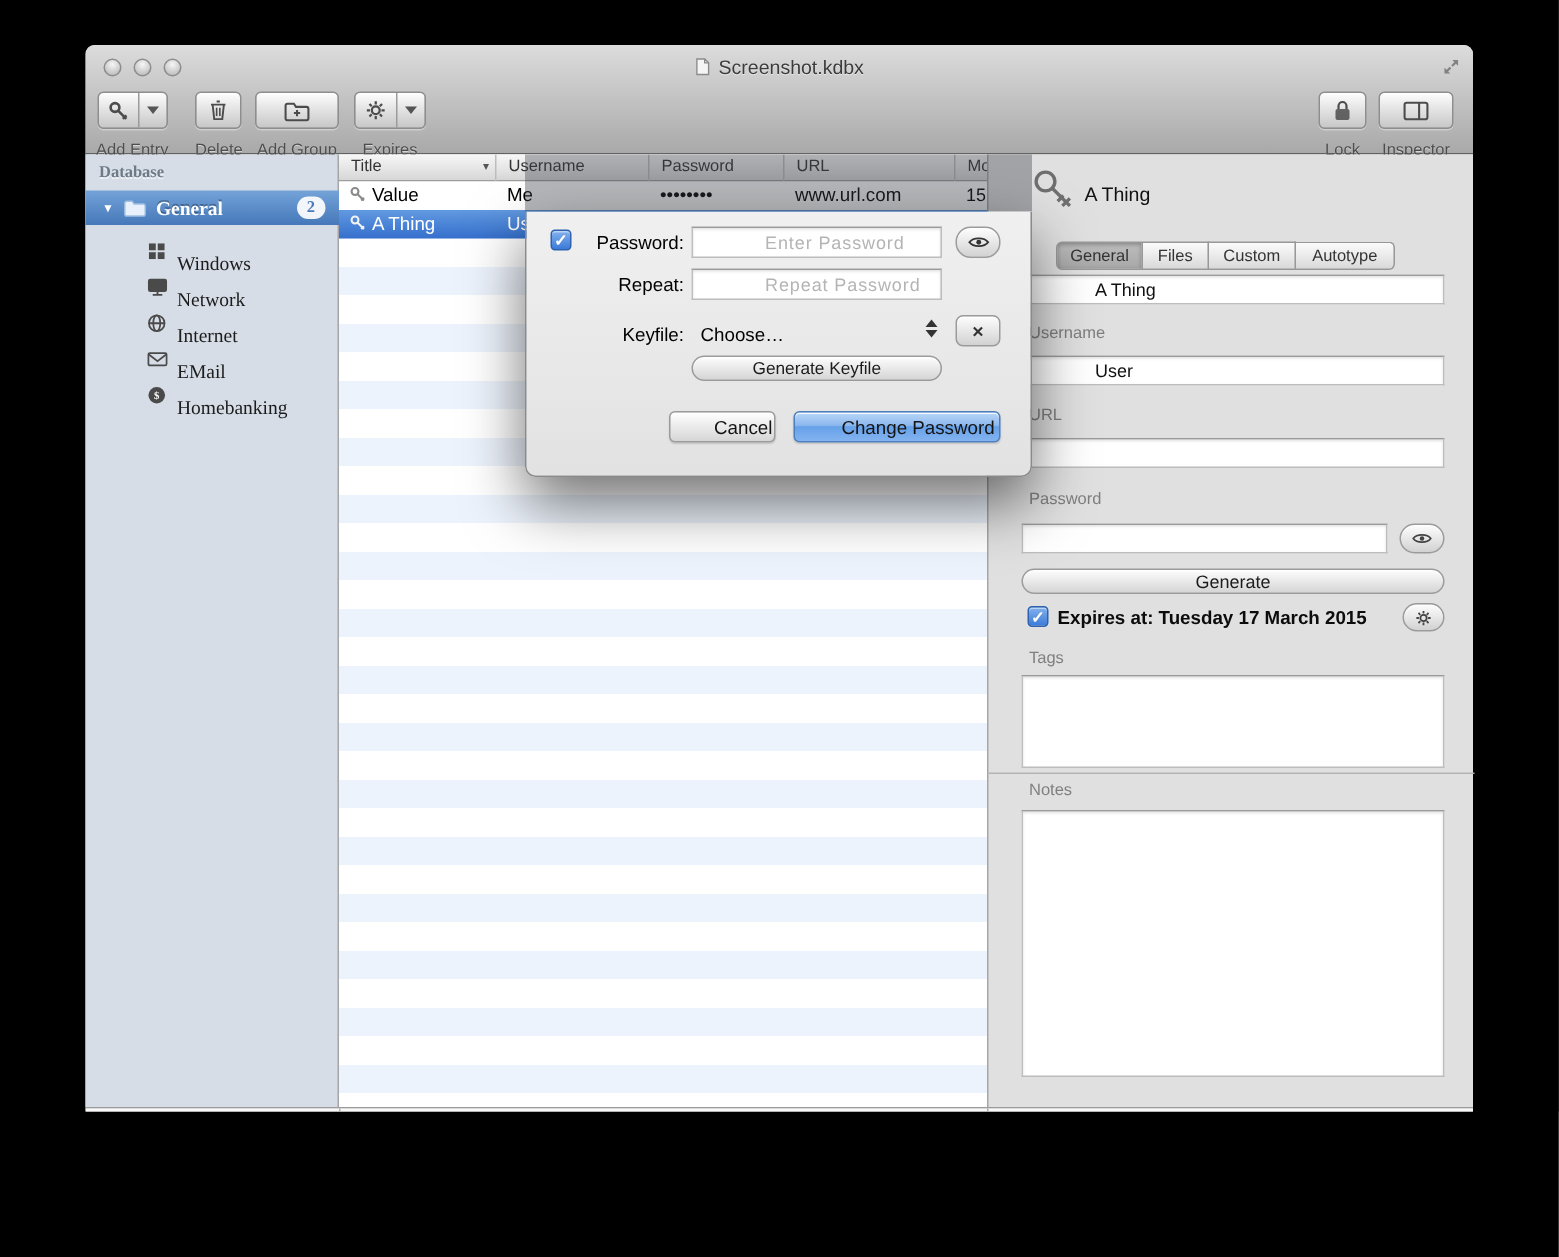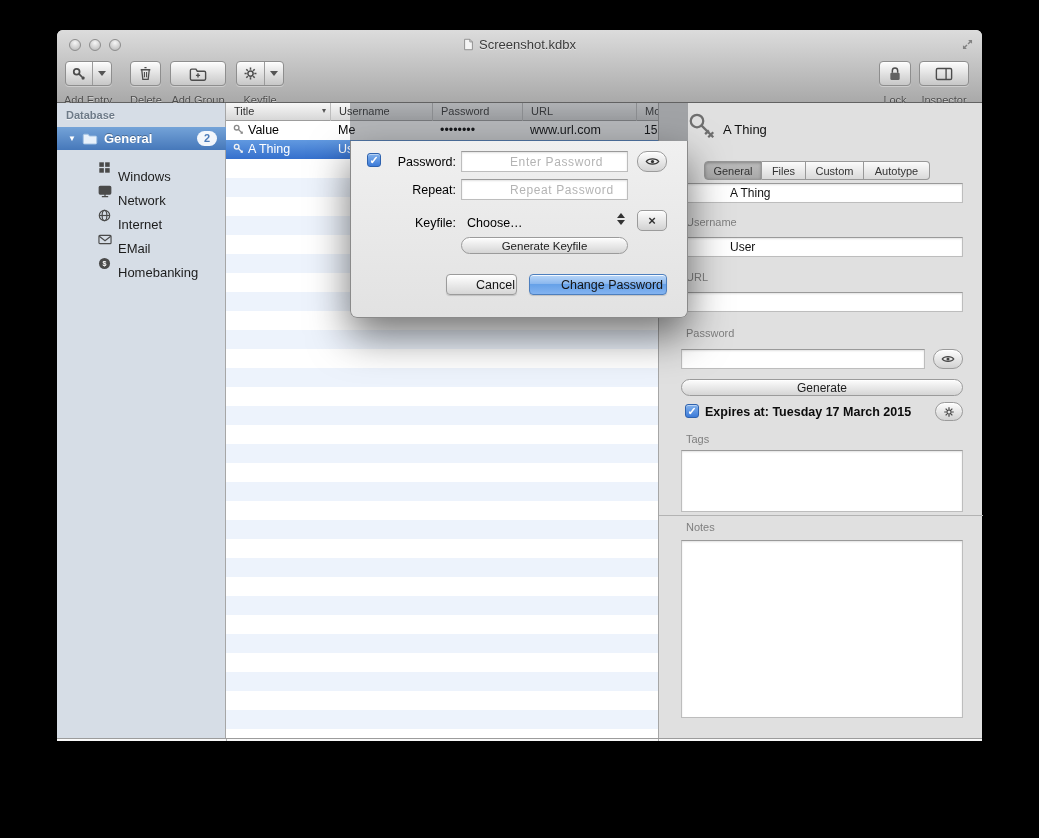--- a/index.html
+++ b/index.html
@@ -28,21 +28,21 @@
   .tb-seg { display:flex; align-items:center; align-self:stretch; padding:0 6px; }
   .tb-seg + .tb-seg { border-left:1px solid #9b9b9b; padding:0 5px; }
   .tb-caret { width:0; height:0; border-left:4px solid transparent; border-right:4px solid transparent; border-top:5px solid #555; }
   .tb-label { font-size:11px; color:#4d4d4d; text-shadow:0 1px 0 rgba(255,255,255,.5); white-space:nowrap; }
   .searchwrap { top:33px; }
   .search-field { width:240px; height:22px; border-radius:11px; border:1px solid #8f8f8f; background:#fff;
                   box-shadow:inset 0 1px 2px rgba(0,0,0,.25); display:flex; align-items:center; padding:0 8px; gap:5px; }
   .search-field input { border:none; outline:none; flex:1; font-size:12px; background:transparent; }
 
   
-  .sidebar { left:0; top:73px; width:169px; height:635px; background:#d6dde6; border-right:1px solid #a6a6a6; }
+  .sidebar { left:0; top:73px; width:169px; height:635px; background:#d6dde6; border-right:1px solid #a6a6a6;font-family:Liberation Serif, serif; }
   .sb-header { position:absolute; left:9px; top:6px; font-size:11px; font-weight:bold; color:#6d7a88;
                text-shadow:0 1px 0 rgba(255,255,255,.6); }
   .sb-group { position:absolute; left:0; top:24px; width:169px; height:23px;
               background:linear-gradient(#74a3d8,#4678ba); display:flex; align-items:center; }
   .sb-group .disc { color:#fff; font-size:8px; margin-left:11px; }
   .sb-group .lbl { color:#fff; font-weight:bold; font-size:13px; margin-left:6px; text-shadow:0 -1px 0 rgba(0,0,0,.3); flex:1; }
   .badge { background:rgba(255,255,255,.92); color:#4a7ab8; font-size:11px; font-weight:bold;
            border-radius:9px; padding:0 7px; height:15px; line-height:15px; margin-right:9px; }
   .sb-item { position:absolute; left:0; width:169px; height:24px; display:flex; align-items:center; }
   .sb-item .ic { margin-left:40px; width:15px; display:flex; justify-content:center; }
@@ -182,21 +182,21 @@
           <span class="tb-seg">
             <svg width="15" height="15" viewBox="0 0 24 24" fill="none" stroke="currentColor">
                 <circle cx="12" cy="12" r="4.2" stroke-width="2.4"></circle>
                 <path stroke-width="2.4" d="M12 2.5v3.4M12 18.1v3.4M2.5 12h3.4M18.1 12h3.4M5.3 5.3l2.4 2.4M16.3 16.3l2.4 2.4M18.7 5.3l-2.4 2.4M7.7 16.3l-2.4 2.4"></path>
               </svg>
           </span>
           <span class="tb-seg">
               <span class="tb-caret"></span>
             </span>
         </div>
-        <div class="tb-label">Keyfile</div>
+        <div class="tb-label">Expires</div>
       </div>
 
 
       <div class="ti" style="left:822px">
         <div class="tb-btn" style="width:32px">
           <span>
             <svg width="14" height="16" viewBox="0 0 20 24" fill="none" stroke="currentColor" stroke-width="2.2">
                 <rect x="3" y="10" width="14" height="11" rx="2" fill="currentColor" stroke="none" opacity=".85"></rect>
                 <path d="M6 10V7a4 4 0 018 0v3"></path>
               </svg>

